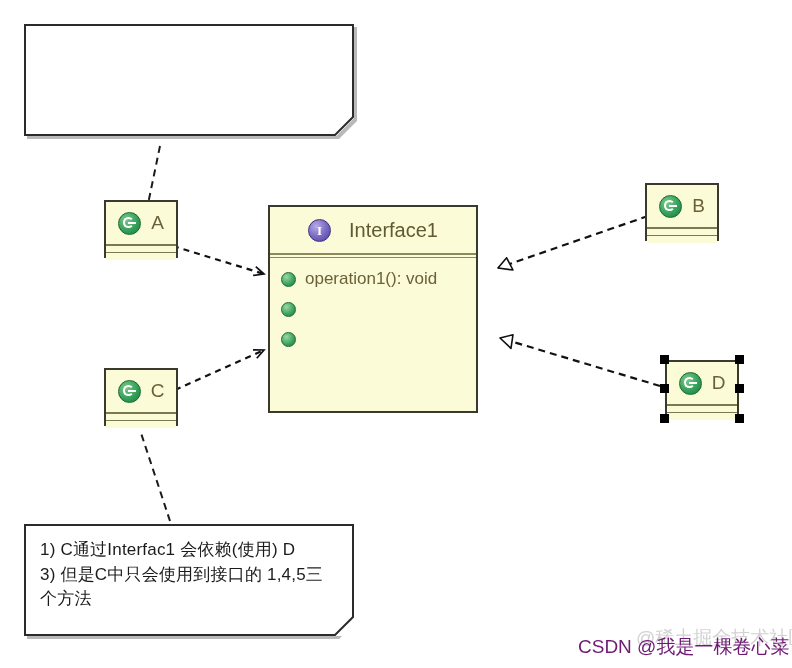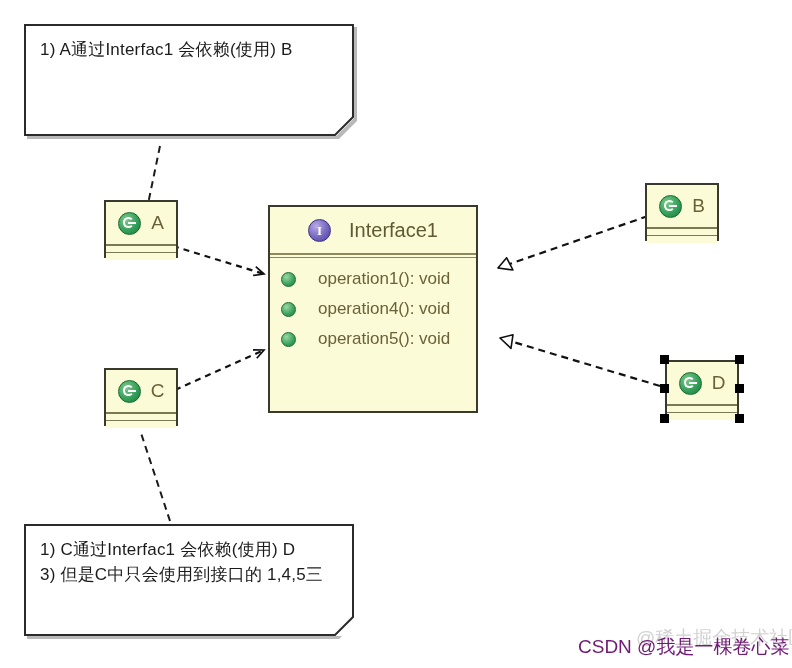--- a/index.html
+++ b/index.html
@@ -189,21 +189,20 @@
     border-radius: 50%;
     background: radial-gradient(circle at 34% 30%, #9bd8a6 0%, #3fa55f 55%, #1d7a3a 100%);
     border: 1px solid #1b6b34;
     flex: 0 0 auto;
   }
   .op-label {
     font-size: 17px;
     color: #6b6139;
     white-space: nowrap;
     font-family: "Liberation Sans", "DejaVu Sans", sans-serif;
-    margin-left: 13px;
   }
 
   
   .handle {
     position: absolute;
     width: 9px;
     height: 9px;
     background: #000000;
   }
 
@@ -257,30 +256,30 @@
 
      Interface1 : realization --&gt;
     <path d="M 648,216 L 498,268" fill="none" stroke="#111111" stroke-width="2.2" stroke-dasharray="7,5" marker-end="url(#hollow-triangle)"></path>
 
      Interface1 : realization --&gt;
     <path d="M 660,386 L 500,338" fill="none" stroke="#111111" stroke-width="2.2" stroke-dasharray="7,5" marker-end="url(#hollow-triangle)"></path>
   </svg>
 
   <div class="note-shadow" style="left:27px; top:27px; width:330px; height:112px;"></div>
   <div class="note" id="note-top" style="left:24px; top:24px; width:330px; height:112px;">
-    <span class="note-line">1) A通过Interfac1 会依赖(使用) B</span>
   </div>
   <svg class="note-border" style="left:24px; top:24px; width:330px; height:112px;" viewBox="0 0 330 112" width="330" height="112">
     <path d="M 1,1 L 329,1 L 329,93 L 311,111 L 1,111 Z" fill="none" stroke="#2b2b2b" stroke-width="2"></path>
   </svg>
 
   <div class="note-shadow" style="left:27px; top:527px; width:330px; height:112px;"></div>
   <div class="note" id="note-bottom" style="left:24px; top:524px; width:346px; height:112px;">
     <span class="note-line">1) C通过Interfac1 会依赖(使用) D</span>
     <span class="note-line">3) 但是C中只会使用到接口的 1,4,5三</span>
+    <span class="note-line">个方法</span>
   </div>
   <svg class="note-border" style="left:24px; top:524px; width:330px; height:112px;" viewBox="0 0 330 112" width="330" height="112">
     <path d="M 1,1 L 329,1 L 329,93 L 311,111 L 1,111 Z" fill="none" stroke="#2b2b2b" stroke-width="2"></path>
   </svg>
 
   <div class="classbox" id="class-a" style="left:104px; top:200px; width:74px; height:58px;">
     <div class="cb-title">
       <span class="icon-class"></span>
       <span class="cb-name">A</span>
     </div>
@@ -328,25 +327,23 @@
       <span id="interface-title">Interface1</span>
     </div>
     <div id="interface-header-gap"></div>
     <div id="interface-ops">
       <div class="op-row">
         <span class="op-bullet"></span>
         <span class="op-label">operation1(): void</span>
       </div>
       <div class="op-row">
         <span class="op-bullet"></span>
-        <span class="op-label">operation4(): void</span>
       </div>
       <div class="op-row">
         <span class="op-bullet"></span>
-        <span class="op-label">operation5(): void</span>
       </div>
     </div>
   </div>
 
   <div class="watermark" id="watermark-juejin">@稀土掘金技术社区</div>
   <div class="watermark" id="watermark-csdn">CSDN @我是一棵卷心菜</div>
 
 </div>
 
 </body></html>

